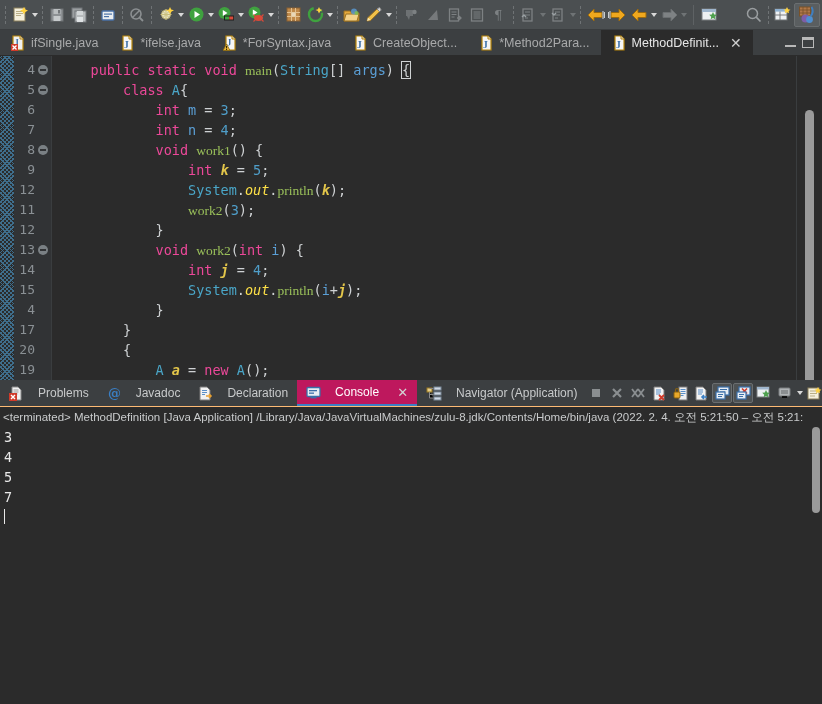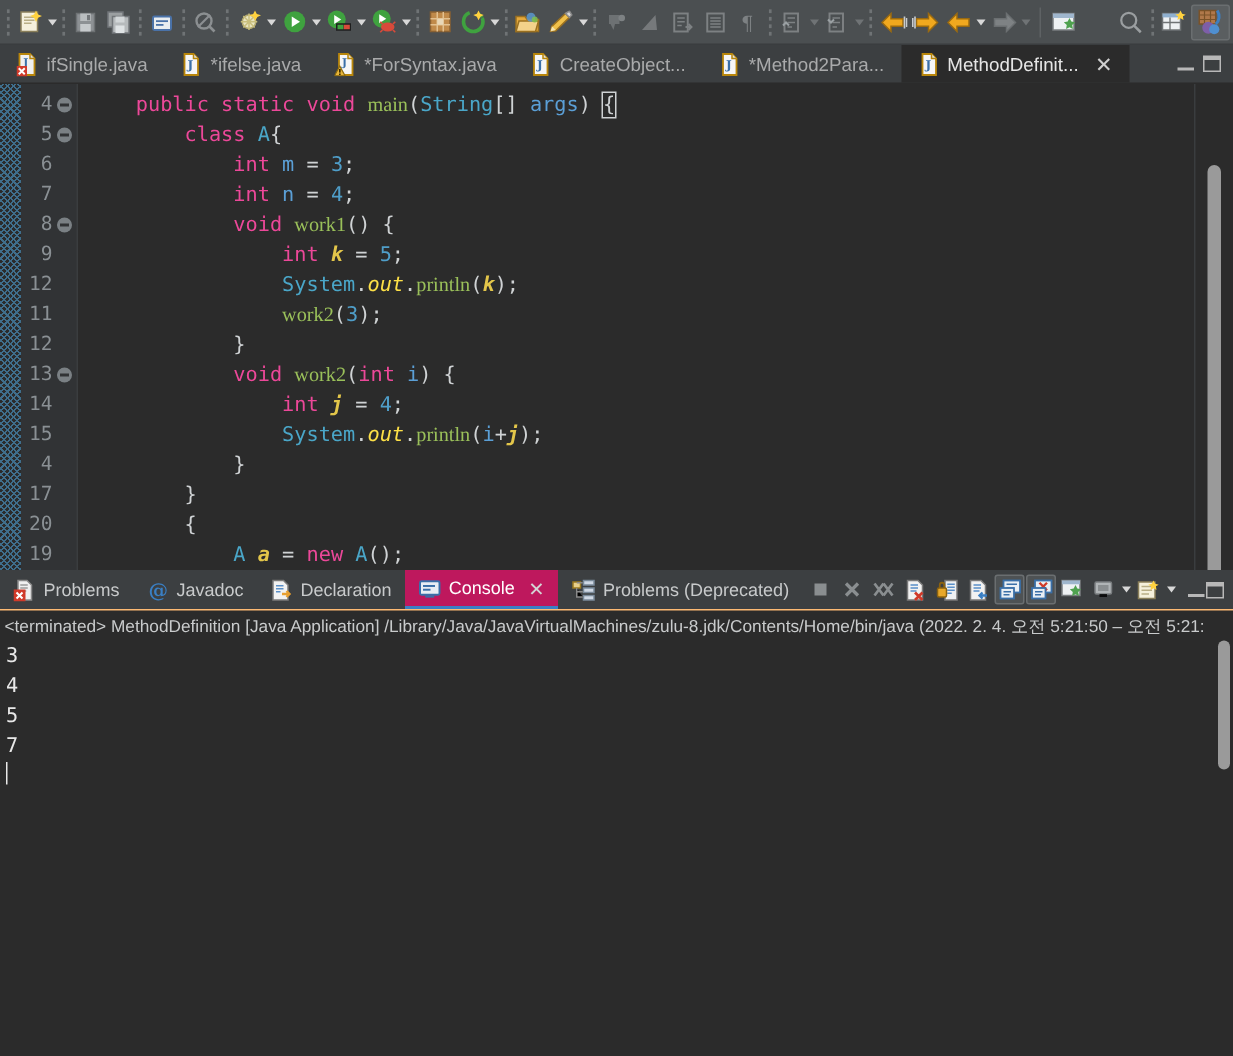--- a/index.html
+++ b/index.html
@@ -159,21 +159,21 @@
   }
 
   
   .panel { background: #3c3f41; display: flex; flex-direction: column; }
   .panel-tabs {
     height: 26px; min-height: 26px;
     display: flex; align-items: stretch;
     background: #3c3f41;
   }
   .ptab {
-    display: flex; align-items: center; gap: 5px;
+    display: flex; align-items: center; gap: 14px;
     padding: 0 9px;
     color: #c8cacb; font-size: 12px;
     white-space: nowrap;
   }
   .ptab.active {
     background: #be185d;
     border-bottom: 2px solid #3b7fc4;
     color: #fff;
   }
   .ptab .x { margin-left: 4px; color: #d4d4d4; font-size: 13px; }
@@ -669,21 +669,21 @@
     <div class="ptab">
       <span>
         <svg width="16" height="15" viewBox="0 0 16 15">
           <rect x="1" y="2" width="5" height="4" fill="#e8cf8a" stroke="#9a7a20"></rect>
           <rect x="8" y="1" width="7" height="3" fill="#cfd8e4" stroke="#7a8a9a"></rect>
           <rect x="8" y="6" width="7" height="3" fill="#cfd8e4" stroke="#7a8a9a"></rect>
           <rect x="8" y="11" width="7" height="3" fill="#cfd8e4" stroke="#7a8a9a"></rect>
           <path d="M3.5 6 v6 h4 M3.5 8.5 h4 M3.5 2.5 h4" stroke="#8a8a8a"></path>
         </svg>
       </span>
-      <span>Problems (Deprecated)</span>
+      <span>Navigator (Application)</span>
     </div>
 
     <div class="ptools">
       <div class="ptool">
         <svg width="14" height="14" viewBox="0 0 14 14">
             <rect x="3" y="3" width="8" height="8" fill="#8a8e90"></rect>
           </svg>
       </div>
       <div class="ptool">
         <svg width="14" height="14" viewBox="0 0 14 14">

